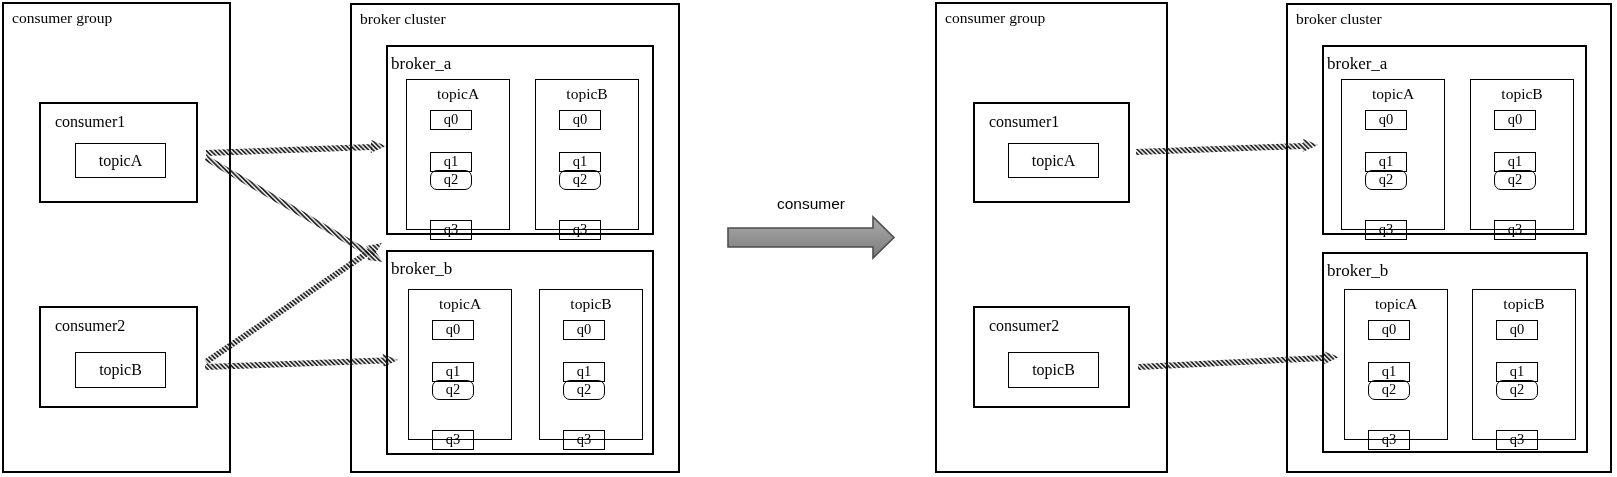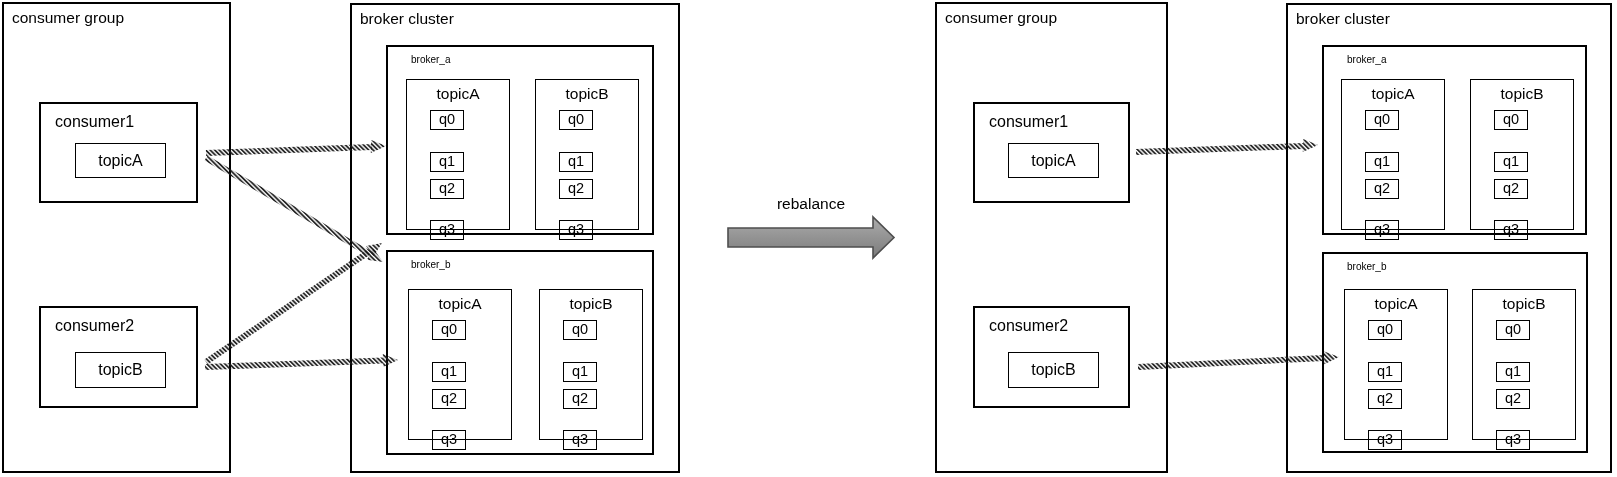--- a/index.html
+++ b/index.html
@@ -2,35 +2,35 @@
 <html><head>
 <meta charset="utf-8">
 <style>
   html,body { margin:0; padding:0; background:#ffffff; }
   #canvas {
     position:relative; width:1617px; height:477px; background:#ffffff;
     font-family:"Liberation Sans", sans-serif; color:#000;
     overflow:hidden;
   }
   .box { position:absolute; box-sizing:border-box; background:transparent; }
-  .b2 { border:2px solid #000; }
+  .b2 { border:2px solid #000;font-family:Liberation Serif, serif; }
   .corner-label { position:absolute; left:8px; top:5px; font-size:15.5px; white-space:nowrap; }
-  .broker-label { position:absolute; left:23px; top:7px; font-size:10px; white-space:nowrap; }
+  .broker-label { position:absolute; left:3px; top:7px; font-size:17px; white-space:nowrap; }
   .consumer-label { position:absolute; left:14px; top:9px; font-size:16px; white-space:nowrap; }
   .topic-chip {
     position:absolute; box-sizing:border-box; border:1.5px solid #000;
     display:flex; align-items:center; justify-content:center; font-size:16px;
   }
   .topic-panel { position:absolute; box-sizing:border-box; border:1.5px solid #000; width:104px; height:151px; }
   .topic-title { position:absolute; top:5px; left:0; width:100%; text-align:center; font-size:15.5px; }
   .q {
-    position:absolute; left:23px; width:34px; height:20px; box-sizing:border-box;
+    position:absolute; left:23px; width:42px; height:20px; box-sizing:border-box;
     border:1.5px solid #000; text-align:center; font-size:14.5px; line-height:17px;
   }
-  .q.r0 { top:30px; } .q.r1 { top:72px; } .q.r2 { top:99px; } .q.r3 { top:140px; }
+  .q.r0 { top:30px; } .q.r1 { top:72px; } .q.r2 { top:90px;border-radius:7px; } .q.r3 { top:140px; }
   #arrow-layer { position:absolute; left:0; top:0; width:1617px; height:477px; pointer-events:none; }
   .rebalance-label {
     position:absolute; left:728px; top:195px; width:166px; text-align:center; font-size:15.5px;
   }
 </style>
 </head>
 <body>
 
 <div id="canvas">
 
@@ -88,21 +88,21 @@
       <div class="topic-panel" style="left:151px;top:37px;">
         <span class="topic-title">topicB</span>
         <div class="q r0">q0</div>
         <div class="q r1">q1</div>
         <div class="q r2">q2</div>
         <div class="q r3">q3</div>
       </div>
     </div>
   </div>
 
-  <div class="rebalance-label">rebalance</div>
+  <div class="rebalance-label">consumer</div>
 
   <div>
 
     <div class="box b2" style="left:935px;top:2px;width:233px;height:471px;">
       <span class="corner-label">consumer group</span>
     </div>
 
     <div class="box b2" style="left:973px;top:102px;width:157px;height:101px;">
       <span class="consumer-label">consumer1</span>
       <div class="topic-chip" style="left:33px;top:39px;width:91px;height:35px;">

